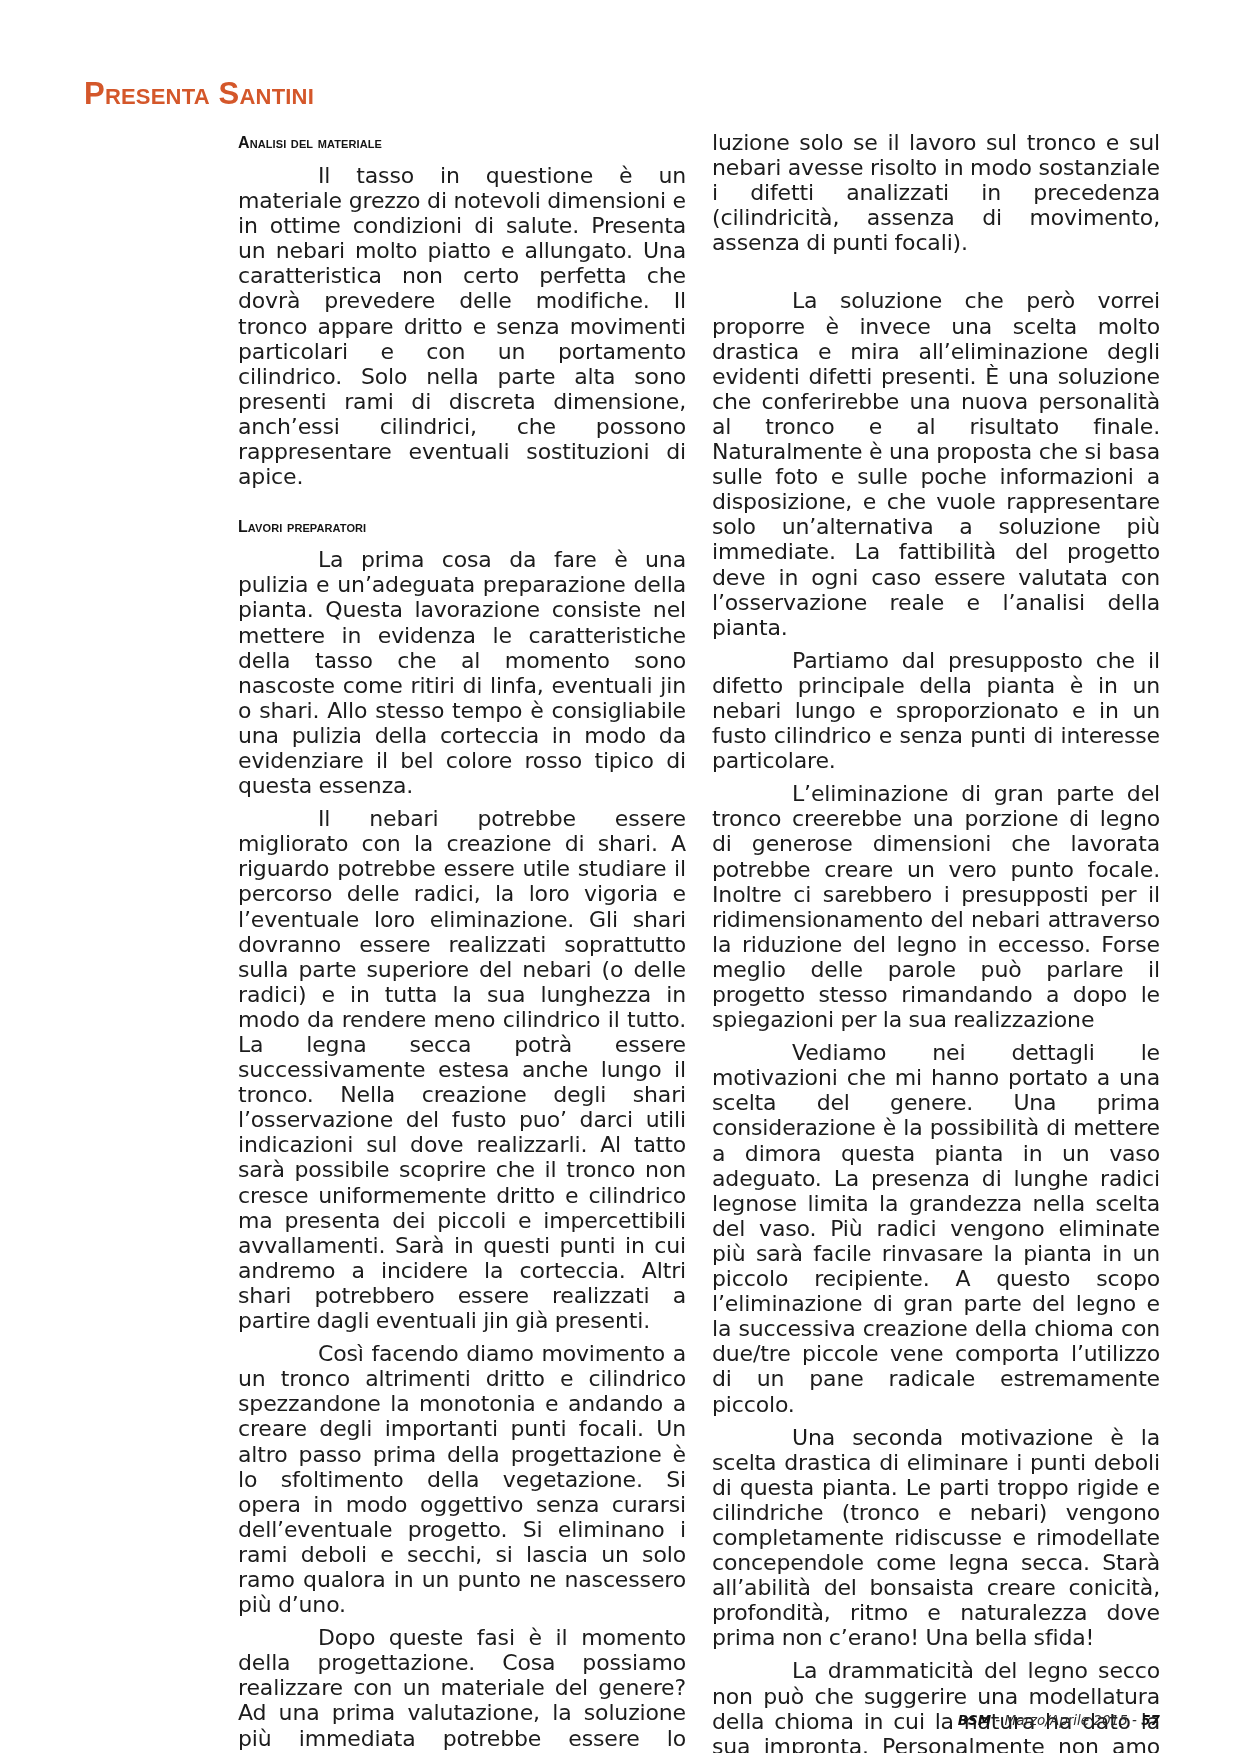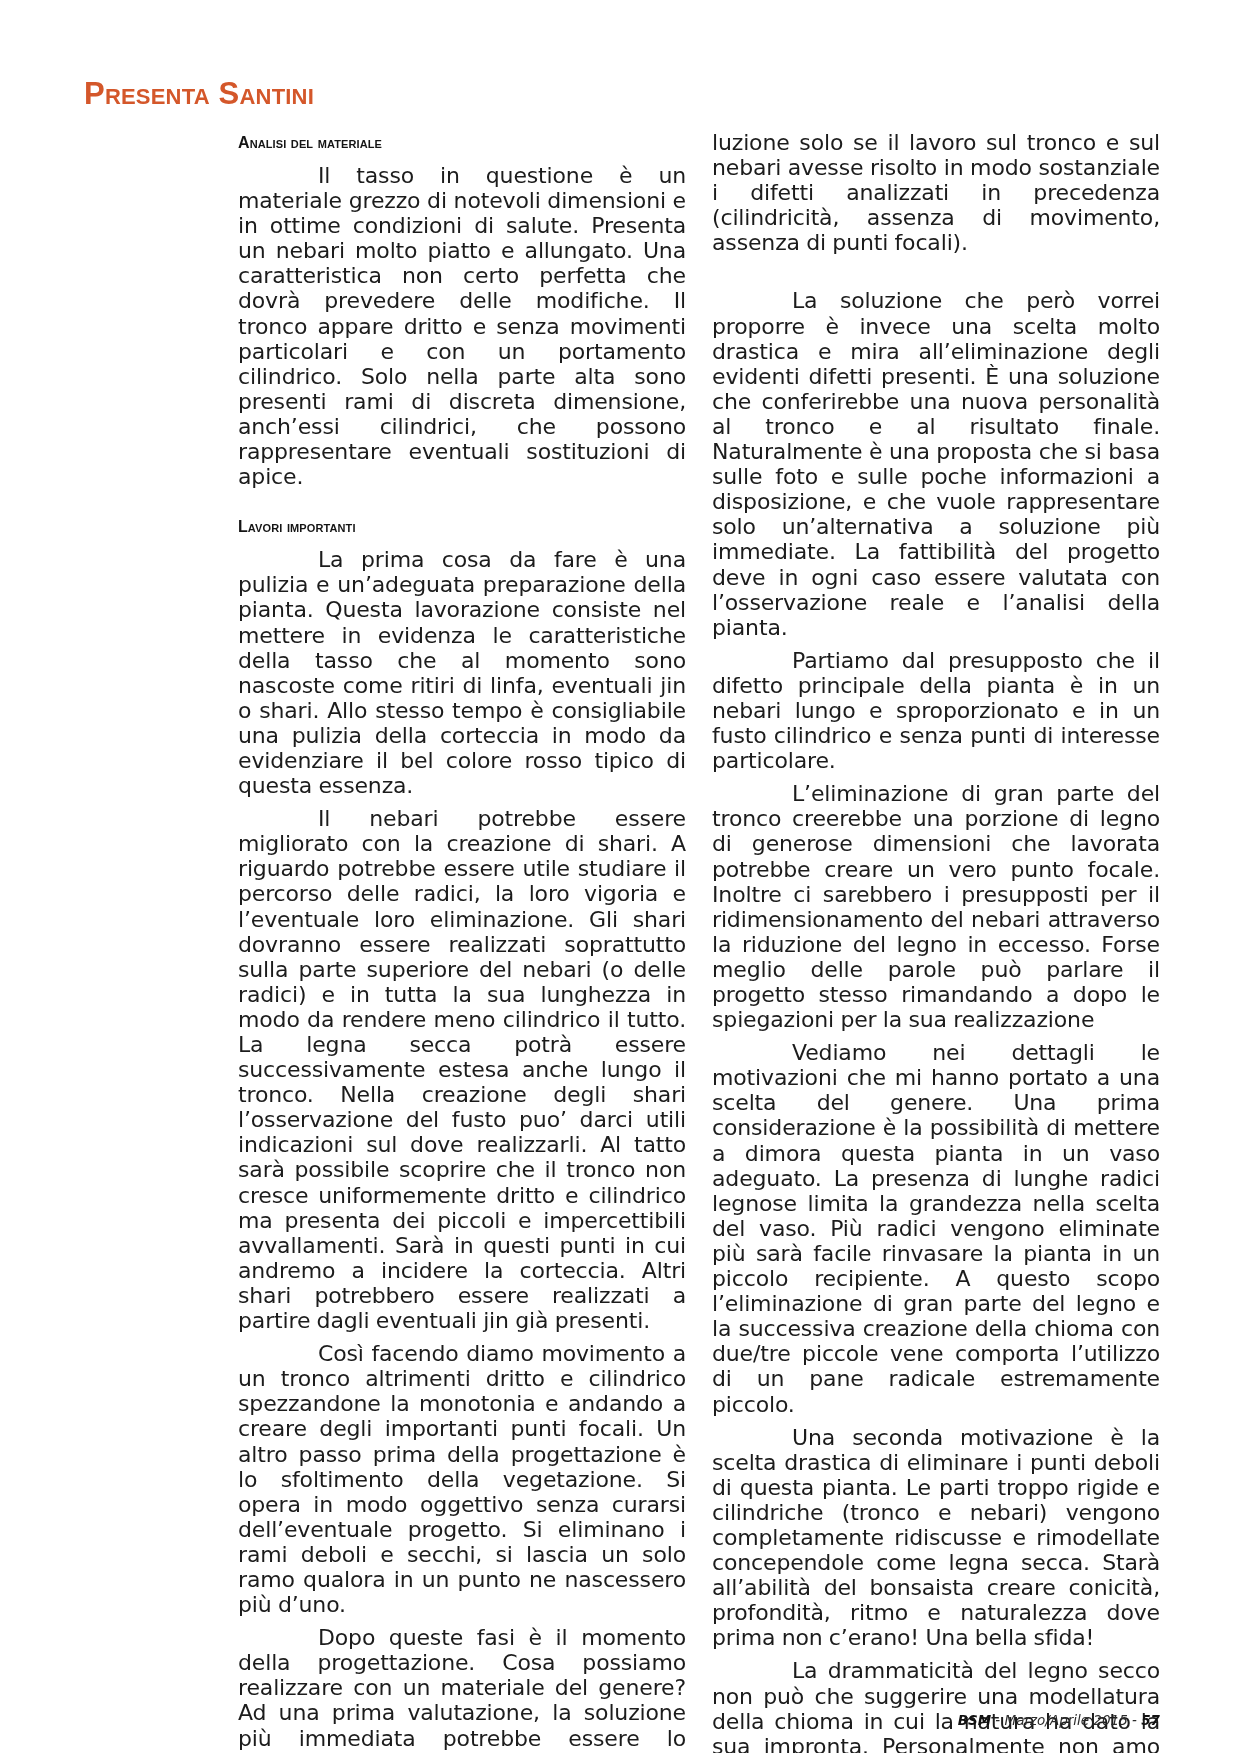--- a/index.html
+++ b/index.html
@@ -66,21 +66,21 @@
 </style>
 </head>
 <body>
 
 <h1 class="author">Presenta Santini</h1>
 
 <div class="col col-left">
   <h2 class="heading">Analisi del materiale</h2>
   <p class="para indent">Il tasso in questione è un materiale grezzo di notevoli dimensioni e in ottime condizioni di salute. Presenta un nebari molto piatto e allungato. Una caratteristica non certo perfetta che dovrà prevedere delle modifiche. Il tronco appare dritto e senza movimenti particolari e con un portamento cilindrico. Solo nella parte alta sono presenti rami di discreta dimensione, anch’essi cilindrici, che possono rappresentare eventuali sostituzioni di apice.</p>
   <div class="gap"></div>
-  <h2 class="heading">Lavori importanti</h2>
+  <h2 class="heading">Lavori preparatori</h2>
   <p class="para indent">La prima cosa da fare è una pulizia e un’adeguata preparazione della pianta. Questa lavorazione consiste nel mettere in evidenza le caratteristiche della tasso che al momento sono nascoste come ritiri di linfa, eventuali jin o shari. Allo stesso tempo è consigliabile una pulizia della corteccia in modo da evidenziare il bel colore rosso tipico di questa essenza.</p>
   <p class="para indent">Il nebari potrebbe essere migliorato con la creazione di shari. A riguardo potrebbe essere utile studiare il percorso delle radici, la loro vigoria e l’eventuale loro eliminazione. Gli shari dovranno essere realizzati soprattutto sulla parte superiore del nebari (o delle radici) e in tutta la sua lunghezza in modo da rendere meno cilindrico il tutto. La legna secca potrà essere successivamente estesa anche lungo il tronco. Nella creazione degli shari l’osservazione del fusto puo’ darci utili indicazioni sul dove realizzarli. Al tatto sarà possibile scoprire che il tronco non cresce uniformemente dritto e cilindrico ma presenta dei piccoli e impercettibili avvallamenti. Sarà in questi punti in cui andremo a incidere la corteccia. Altri shari potrebbero essere realizzati a partire dagli eventuali jin già presenti.</p>
   <p class="para indent">Così facendo diamo movimento a un tronco altrimenti dritto e cilindrico spezzandone la monotonia e andando a creare degli importanti punti focali. Un altro passo prima della progettazione è lo sfoltimento della vegetazione. Si opera in modo oggettivo senza curarsi dell’eventuale progetto. Si eliminano i rami deboli e secchi, si lascia un solo ramo qualora in un punto ne nascessero più d’uno.</p>
   <p class="para indent">Dopo queste fasi è il momento della progettazione. Cosa possiamo realizzare con un materiale del genere? Ad una prima valutazione, la soluzione più immediata potrebbe essere lo sfruttamento di quasi tutta l’altezza della pianta, cercando di distribuire la vegetazione in modo uniforme e radiale creando un bonsai in stile moyogi o inclinato. Questa soluzione per quanto corretta, dipenderebbe in modo sostanziale da tutto un’insieme di valutazioni riguardo alla posizione e grandezza degli shari, alla conicità e al movimento del tronco. In un certo senso sarebbe un’ottima so-</p>
 </div>
 
 <div class="col col-right">
   <p class="para">luzione solo se il lavoro sul tronco e sul nebari avesse risolto in modo sostanziale i difetti analizzati in precedenza (cilindricità, assenza di movimento, assenza di punti focali).</p>
   <div class="gap"></div>
   <p class="para indent">La soluzione che però vorrei proporre è invece una scelta molto drastica e mira all’eliminazione degli evidenti difetti presenti. È una soluzione che conferirebbe una nuova personalità al tronco e al risultato finale. Naturalmente è una proposta che si basa sulle foto e sulle poche informazioni a disposizione, e che vuole rappresentare solo un’alternativa a soluzione più immediate. La fattibilità del progetto deve in ogni caso essere valutata con l’osservazione reale e l’analisi della pianta.</p>

